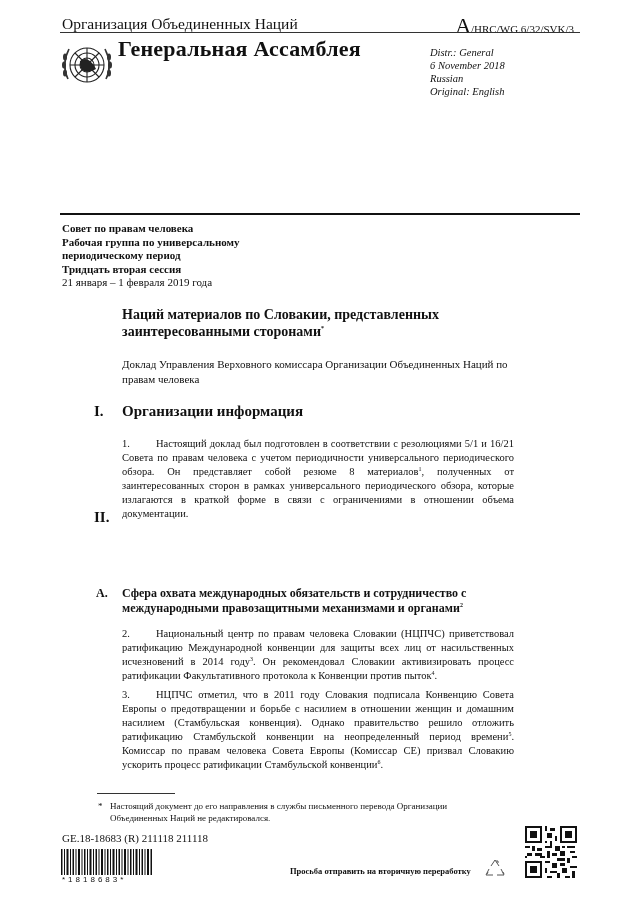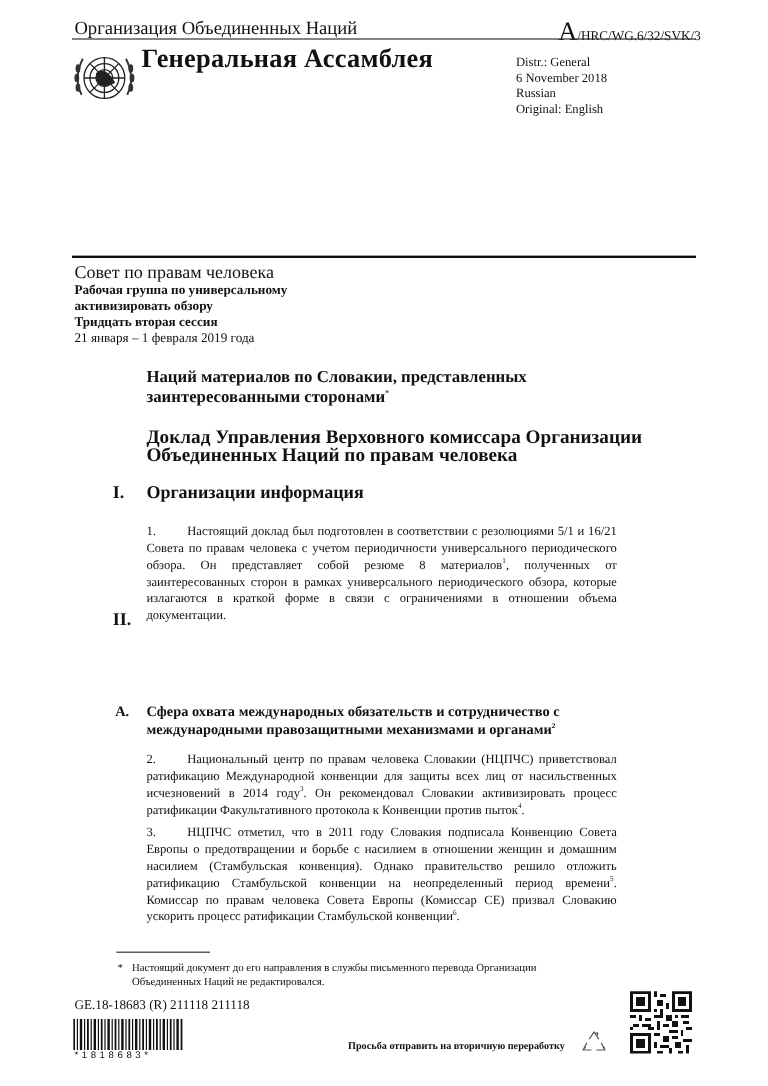--- a/index.html
+++ b/index.html
@@ -1,31 +1,31 @@
 <!DOCTYPE html>
 <html><head>
 <meta charset="utf-8">
 <style>
   html, body { margin: 0; padding: 0; background: #ffffff; }
   body { width: 640px; height: 905px; position: relative; overflow: hidden;
          font-family: "Liberation Serif", "DejaVu Serif", serif; color: #111; }
   .abs { position: absolute; }
   .org { left: 62px; top: 15px; font-size: 15.5px; }
-  .symbol { right: 56px; top: 13px; font-size: 11px; white-space: nowrap; }
+  .symbol { right: 66px; top: 13px; font-size: 11px; white-space: nowrap; }
   .symbol .big { font-size: 22px; }
   .rule-top { left: 60px; top: 32px; width: 520px; height: 0; border-top: 1.5px solid #333; }
   .logo { left: 60px; top: 39px; width: 54px; height: 52px; }
   .assembly { left: 118px; top: 36px; font-size: 22px; font-weight: bold; letter-spacing: 0.2px; }
-  .distr { left: 430px; top: 46px; font-size: 10.5px; line-height: 13px; }
+  .distr { left: 430px; top: 46px; font-size: 10.5px; line-height: 13px; font-style: italic; }
   .rule-mid { left: 60px; top: 213px; width: 520px; height: 0; border-top: 2.5px solid #111; }
   .council { left: 62px; top: 222px; font-size: 11px; line-height: 13.5px; }
-  .council .l1 { font-weight: normal; font-size: 15px; }
+  .council .l1 { font-weight: bold; font-size: 11px; }
   .council .b { font-weight: bold; font-family: Liberation Serif, serif; }
   .title { left: 122px; top: 306px; font-size: 14px; font-weight: bold; line-height: 17px; width: 420px; }
-  .subtitle { left: 122px; top: 357px; font-size: 16px; font-weight: bold; line-height: 15px; width: 420px; }
+  .subtitle { left: 122px; top: 357px; font-size: 11px; font-weight: normal; line-height: 15px; width: 420px; }
   .h1 { font-size: 15px; font-weight: bold; }
   .h1 .num { position: absolute; left: -28px; }
   .sec1 { left: 122px; top: 403px; }
   .para { left: 122px; width: 392px; font-size: 10.5px; line-height: 14px; text-align: justify; }
   .para .pn { display: inline-block; width: 34px; }
   .sec2 { left: 122px; top: 508px; width: 400px; line-height: 18px; text-align: center; }
   .subA { left: 122px; top: 586px; width: 400px; font-size: 12px; font-weight: bold; line-height: 15px; }
   .subA .num { position: absolute; left: -26px; }
   sup { font-size: 6px; vertical-align: super; line-height: 0; }
   .fn-rule { left: 97px; top: 793px; width: 78px; height: 0; border-top: 1px solid #333; }
@@ -76,21 +76,21 @@
   <div>6 November 2018</div>
   <div>Russian</div>
   <div>Original: English</div>
 </div>
 
 <div class="abs rule-mid"></div>
 
 <div class="abs council">
   <div class="l1">Совет по правам человека</div>
   <div class="b">Рабочая группа по универсальному</div>
-  <div class="b">активизировать обзору</div>
+  <div class="b">периодическому период</div>
   <div class="b">Тридцать вторая сессия</div>
   <div>21 января – 1 февраля 2019 года</div>
 </div>
 
 <div class="abs title"><span>Наций материалов по Словакии, представленных заинтересованными сторонами</span><sup>*</sup></div>
 <div class="abs subtitle">Доклад Управления Верховного комиссара Организации Объединенных Наций по правам человека</div>
 
 <div class="abs h1 sec1">
   <span class="num">I.</span>
   <span>Организации информация</span>

